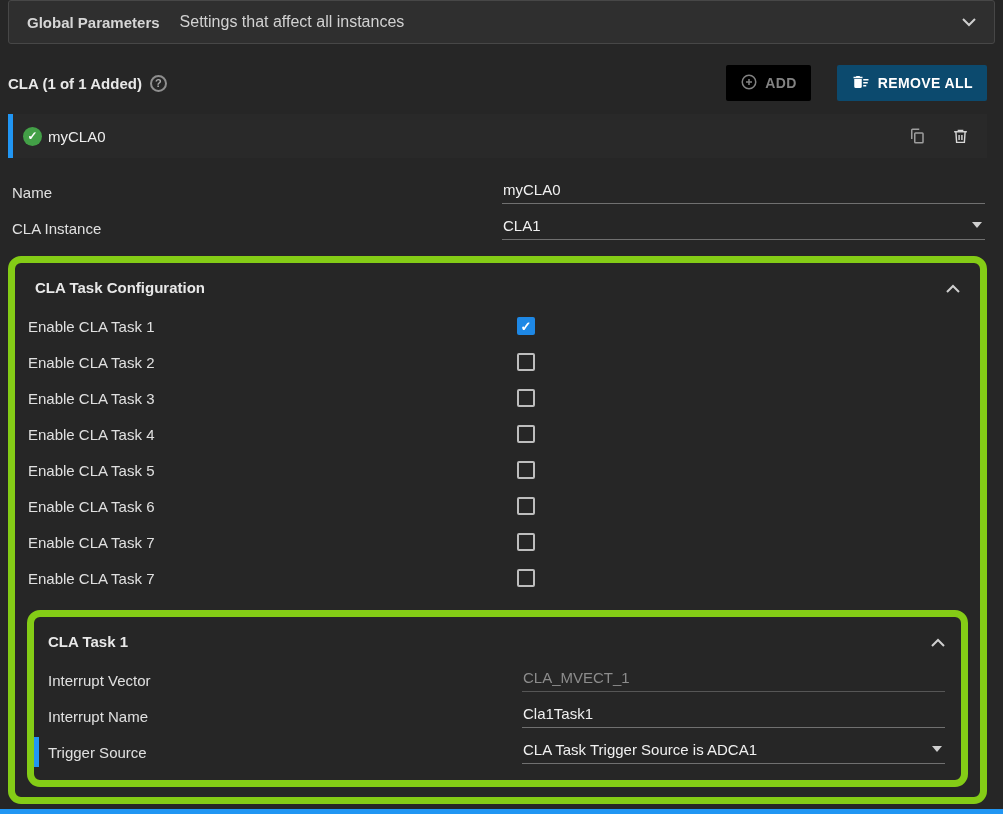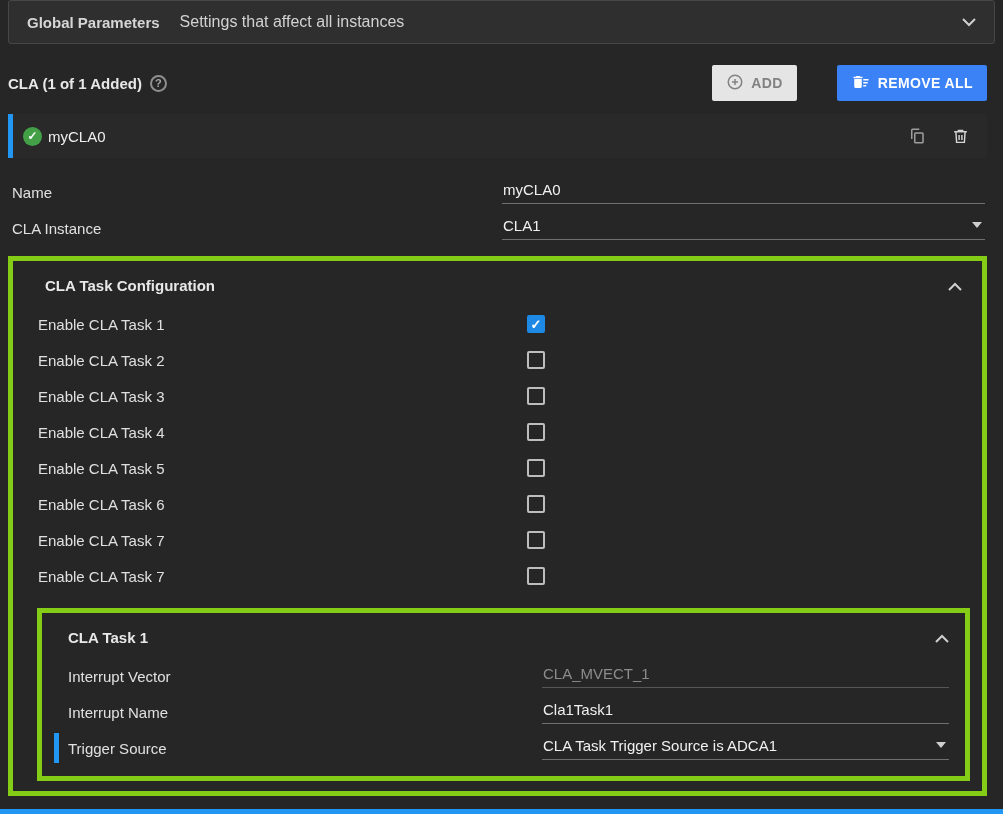--- a/index.html
+++ b/index.html
@@ -52,22 +52,22 @@
   .btn {
     border: none; border-radius: 2px;
     height: 36px;
     padding: 0 14px;
     font-family: inherit;
     font-size: 14px; font-weight: bold;
     letter-spacing: .4px;
     display: flex; align-items: center; gap: 7px;
     cursor: pointer;
   }
-  .btn-add { margin-left: auto; background: #e5e5e5; color: #828282; cursor: default; }
-  .btn-remove { margin-left: 40px; background: #3b82f6; color: #ffffff; text-align: center; }
+  .btn-add { margin-left: auto; background: #000000; color: #828282; cursor: default; }
+  .btn-remove { margin-left: 26px; background: #0c4a6e; color: #ffffff; text-align: center; }
 
   
   .instance-row {
     margin: 10px 16px 0 8px;
     height: 44px;
     background: #292929;
     border-left: 5px solid #2196f3;
     display: flex; align-items: center;
     padding: 0 18px 0 10px;
     cursor: pointer;
@@ -103,25 +103,24 @@
     padding: 0 3px 5px 1px;
     color: #f0f0f0;
     cursor: text;
   }
   .fvalue.select { cursor: pointer; }
   .fvalue.disabled { color: #8c8c8c; border-bottom-color: #565656; cursor: default; }
 
   
   .panel {
     margin: 10px 16px 0 8px;
-    border: 5px solid #84cc16;
-    border-radius: 0;
+    border: 7px solid #84cc16;
+    border-radius: 13px;
     padding-bottom: 10px;
     background: #262626;
-    padding-left: 12px;
   }
   .panel-header {
     display: flex; align-items: center; justify-content: space-between;
     padding: 16px 20px 12px 20px;
     font-weight: bold; font-size: 15px; color: #e8e8e8;
     cursor: pointer;
   }
   .panel.nested { margin: 14px 12px 0 12px; padding-bottom: 10px; }
   .panel.nested .panel-header { padding: 16px 16px 12px 14px; }
 

